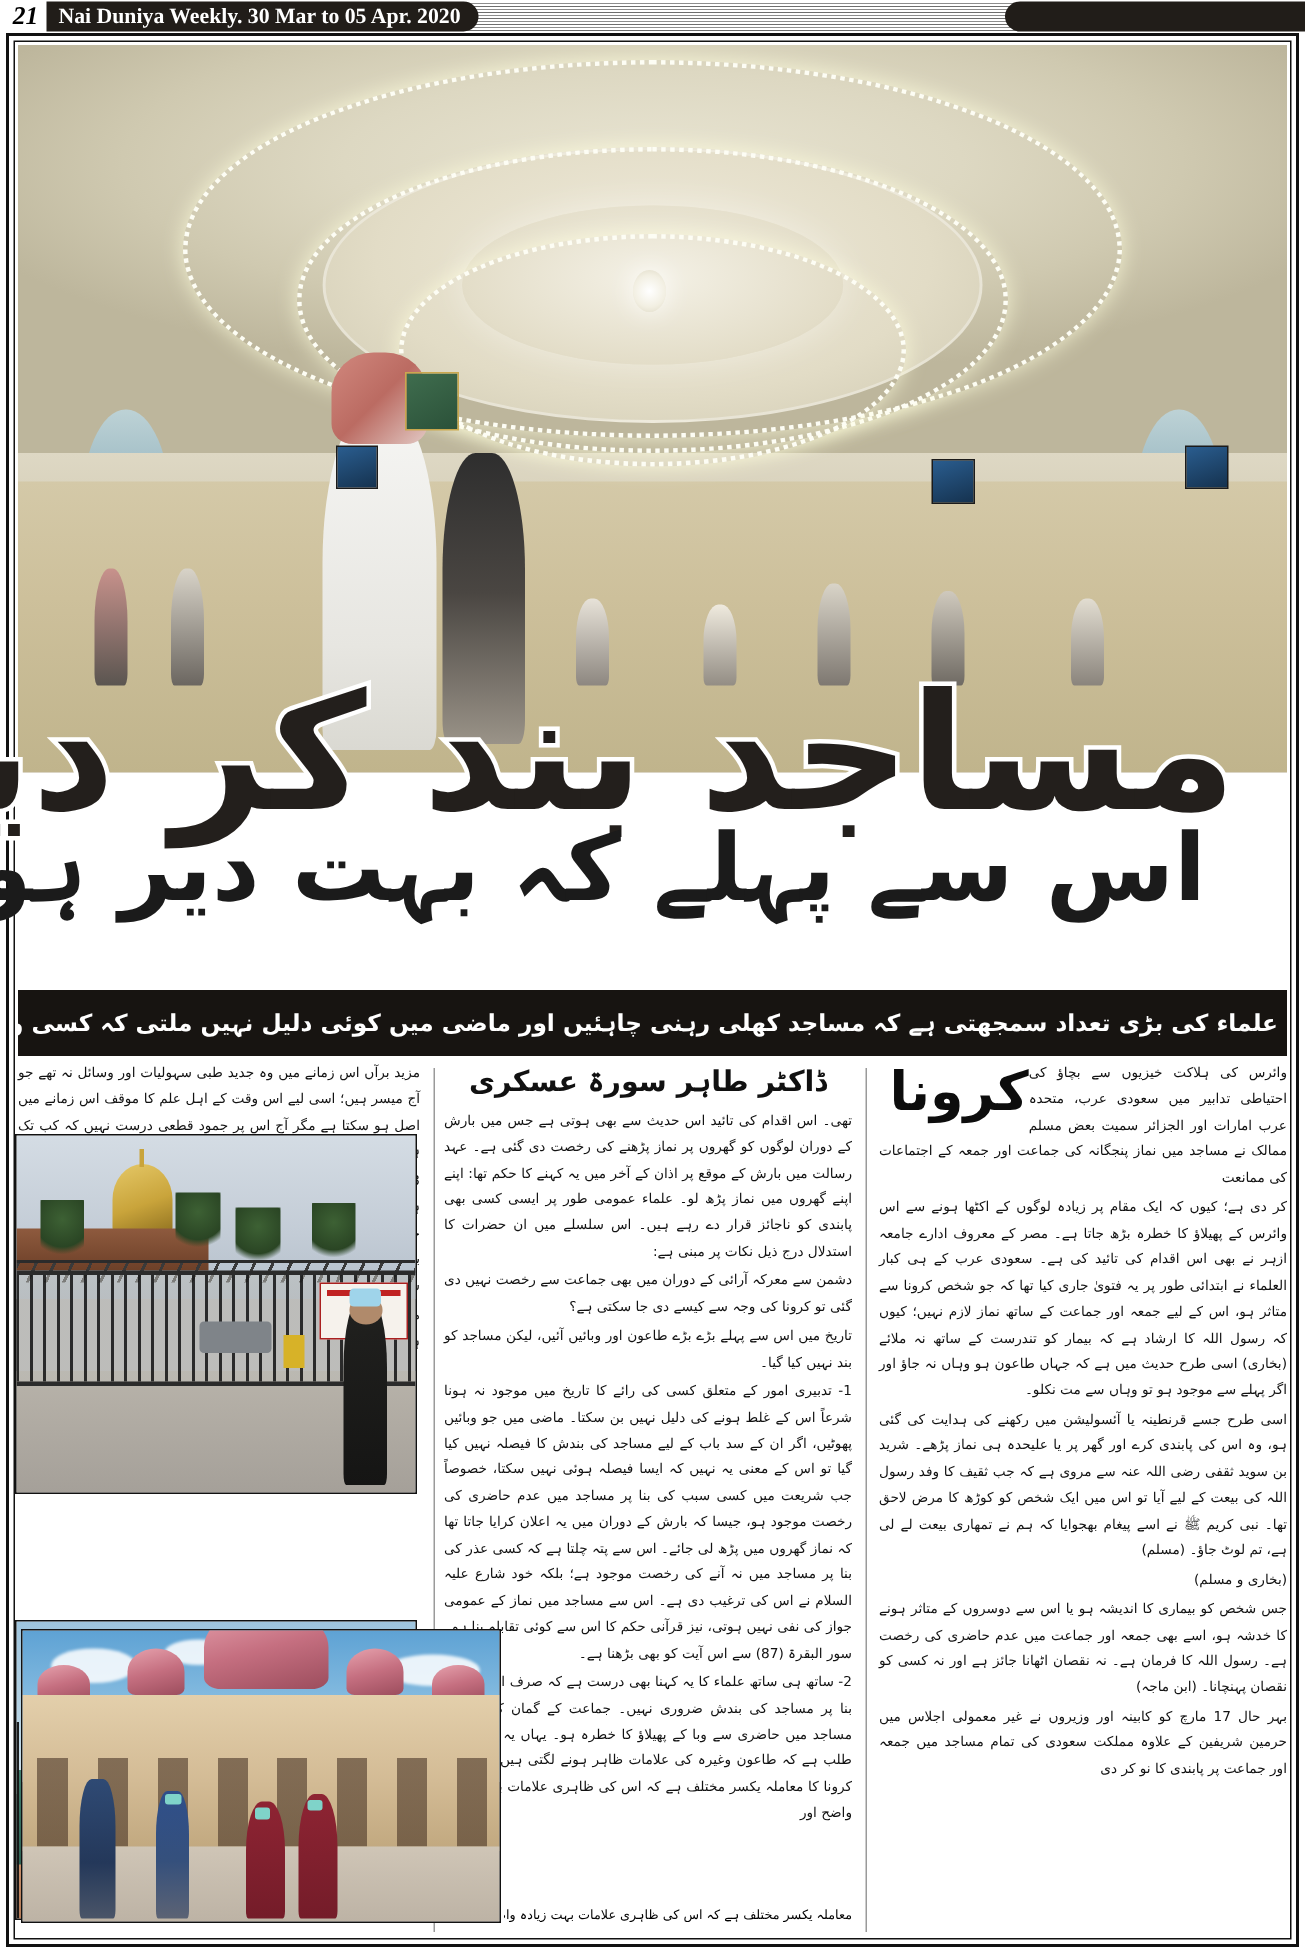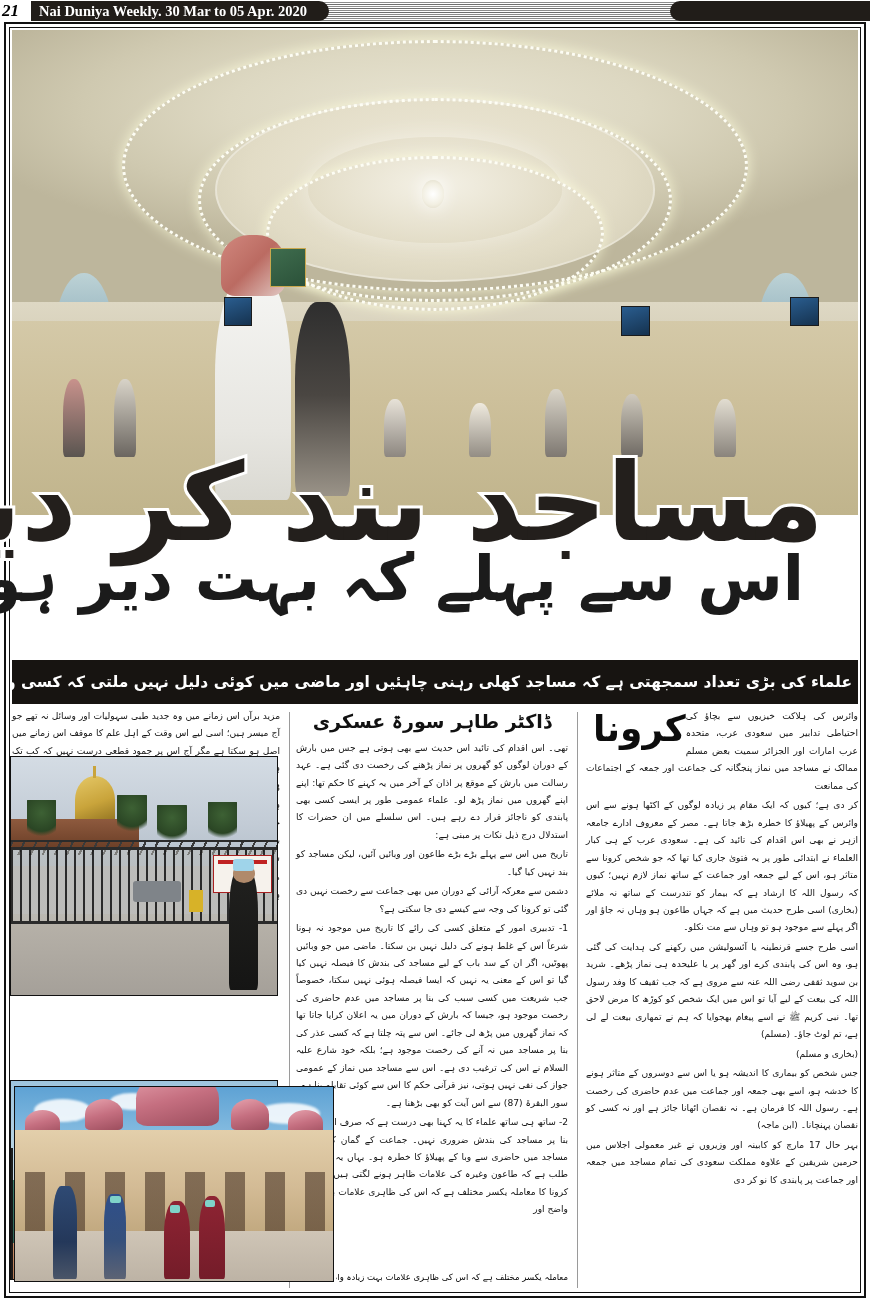--- a/index.html
+++ b/index.html
@@ -33,27 +33,27 @@
        #ffffff 2px,#ffffff 3px,#6e6e6e 3px,#6e6e6e 4px);
   }
   .mast-rightblock {
     position:absolute; right:0px; top:1px; width:200px; height:20px;
     background:#211d19; border-radius:10px 0 0 10px;
   }
   .mast-pagenum {
     position:absolute; left:2px; top:1px; width:30px; height:20px;
     background:#fff; color:#000;
     font-family:"Liberation Serif", serif; font-weight:bold; font-size:17px;
-    line-height:20px; text-align:left; font-style:italic;
+    line-height:20px; text-align:center; font-style:italic;
   }
   .mast-title {
     position:absolute; left:31px; top:1px; height:20px;
     background:#211d19; color:#ffffff;
     border-radius:0 11px 11px 0;
-    padding:0 22px 0 8px;
+    padding:0 12px 0 8px;
     font-family:"Liberation Serif", serif; font-weight:bold;
     font-size:14.5px; line-height:20px; white-space:nowrap;
   }
 
   
   .hero {
     position:absolute; left:12px; top:30px; width:846px; height:485px;
     overflow:hidden; background:#c9c2b2;
   }
   .hero-sky {
@@ -398,22 +398,22 @@
       <p class="tx">کر دی ہے؛ کیوں کہ ایک مقام پر زیادہ لوگوں کے اکٹھا ہونے سے اس وائرس کے پھیلاؤ کا خطرہ بڑھ جاتا ہے۔ مصر کے معروف ادارے جامعہ ازہر نے بھی اس اقدام کی تائید کی ہے۔ سعودی عرب کے ہی کبار العلماء نے ابتدائی طور پر یہ فتویٰ جاری کیا تھا کہ جو شخص کرونا سے متاثر ہو، اس کے لیے جمعہ اور جماعت کے ساتھ نماز لازم نہیں؛ کیوں کہ رسول اللہ کا ارشاد ہے کہ بیمار کو تندرست کے ساتھ نہ ملائے (بخاری) اسی طرح حدیث میں ہے کہ جہاں طاعون ہو وہاں نہ جاؤ اور اگر پہلے سے موجود ہو تو وہاں سے مت نکلو۔</p>
       <p class="tx">اسی طرح جسے قرنطینہ یا آئسولیشن میں رکھنے کی ہدایت کی گئی ہو، وہ اس کی پابندی کرے اور گھر پر یا علیحدہ ہی نماز پڑھے۔ شرید بن سوید ثقفی رضی اللہ عنہ سے مروی ہے کہ جب ثقیف کا وفد رسول اللہ کی بیعت کے لیے آیا تو اس میں ایک شخص کو کوڑھ کا مرض لاحق تھا۔ نبی کریم ﷺ نے اسے پیغام بھجوایا کہ ہم نے تمھاری بیعت لے لی ہے، تم لوٹ جاؤ۔ (مسلم)</p>
       <p class="tx center">(بخاری و مسلم)</p>
       <p class="tx">جس شخص کو بیماری کا اندیشہ ہو یا اس سے دوسروں کے متاثر ہونے کا خدشہ ہو، اسے بھی جمعہ اور جماعت میں عدم حاضری کی رخصت ہے۔ رسول اللہ کا فرمان ہے۔ نہ نقصان اٹھانا جائز ہے اور نہ کسی کو نقصان پہنچانا۔ (ابن ماجہ)</p>
       <p class="tx last">بہر حال 17 مارچ کو کابینہ اور وزیروں نے غیر معمولی اجلاس میں حرمین شریفین کے علاوہ مملکت سعودی کی تمام مساجد میں جمعہ اور جماعت پر پابندی کا نو کر دی</p>
     </div>
 
     <div class="col col-m">
       <div class="byline">ڈاکٹر طاہر سورۃ عسکری</div>
       <p class="tx">تھی۔ اس اقدام کی تائید اس حدیث سے بھی ہوتی ہے جس میں بارش کے دوران لوگوں کو گھروں پر نماز پڑھنے کی رخصت دی گئی ہے۔ عہد رسالت میں بارش کے موقع پر اذان کے آخر میں یہ کہنے کا حکم تھا: اپنے اپنے گھروں میں نماز پڑھ لو۔ علماء عمومی طور پر ایسی کسی بھی پابندی کو ناجائز قرار دے رہے ہیں۔ اس سلسلے میں ان حضرات کا استدلال درج ذیل نکات پر مبنی ہے:</p>
+      <p class="tx">دشمن سے معرکہ آرائی کے دوران میں بھی جماعت سے رخصت نہیں دی گئی تو کرونا کی وجہ سے کیسے دی جا سکتی ہے؟</p>
       <p class="tx">تاریخ میں اس سے پہلے بڑے بڑے طاعون اور وبائیں آئیں، لیکن مساجد کو بند نہیں کیا گیا۔</p>
-      <p class="tx">دشمن سے معرکہ آرائی کے دوران میں بھی جماعت سے رخصت نہیں دی گئی تو کرونا کی وجہ سے کیسے دی جا سکتی ہے؟</p>
       <p class="tx">1- تدبیری امور کے متعلق کسی کی رائے کا تاریخ میں موجود نہ ہونا شرعاً اس کے غلط ہونے کی دلیل نہیں بن سکتا۔ ماضی میں جو وبائیں پھوٹیں، اگر ان کے سد باب کے لیے مساجد کی بندش کا فیصلہ نہیں کیا گیا تو اس کے معنی یہ نہیں کہ ایسا فیصلہ ہوئی نہیں سکتا، خصوصاً جب شریعت میں کسی سبب کی بنا پر مساجد میں عدم حاضری کی رخصت موجود ہو، جیسا کہ بارش کے دوران میں یہ اعلان کرایا جاتا تھا کہ نماز گھروں میں پڑھ لی جائے۔ اس سے پتہ چلتا ہے کہ کسی عذر کی بنا پر مساجد میں نہ آنے کی رخصت موجود ہے؛ بلکہ خود شارع علیہ السلام نے اس کی ترغیب دی ہے۔ اس سے مساجد میں نماز کے عمومی جواز کی نفی نہیں ہوتی، نیز قرآنی حکم کا اس سے کوئی تقابلہ بنا ہو۔ سور البقرۃ (87) سے اس آیت کو بھی بڑھنا ہے۔</p>
       <p class="tx last">2- ساتھ ہی ساتھ علماء کا یہ کہنا بھی درست ہے کہ صرف اندیشے کی بنا پر مساجد کی بندش ضروری نہیں۔ جماعت کے گمان کے مطابق مساجد میں حاضری سے وبا کے پھیلاؤ کا خطرہ ہو۔ یہاں یہ بات توجہ طلب ہے کہ طاعون وغیرہ کی علامات ظاہر ہونے لگتی ہیں جس سے کرونا کا معاملہ یکسر مختلف ہے کہ اس کی ظاہری علامات بہت زیادہ واضح اور</p>
     </div>
 
     <div class="col col-l">
       <p class="tx">مزید برآں اس زمانے میں وہ جدید طبی سہولیات اور وسائل نہ تھے جو آج میسر ہیں؛ اسی لیے اس وقت کے اہل علم کا موقف اس زمانے میں اصل ہو سکتا ہے مگر آج اس پر جمود قطعی درست نہیں کہ کب تک ہزاروں لاکھوں لوگوں کی جانیں داؤ پر لگائی جائیں؟</p>
 
       <div class="photo" id="photo-gate">
         <div class="pg-sky"></div>
         <div class="pg-dome"></div>

